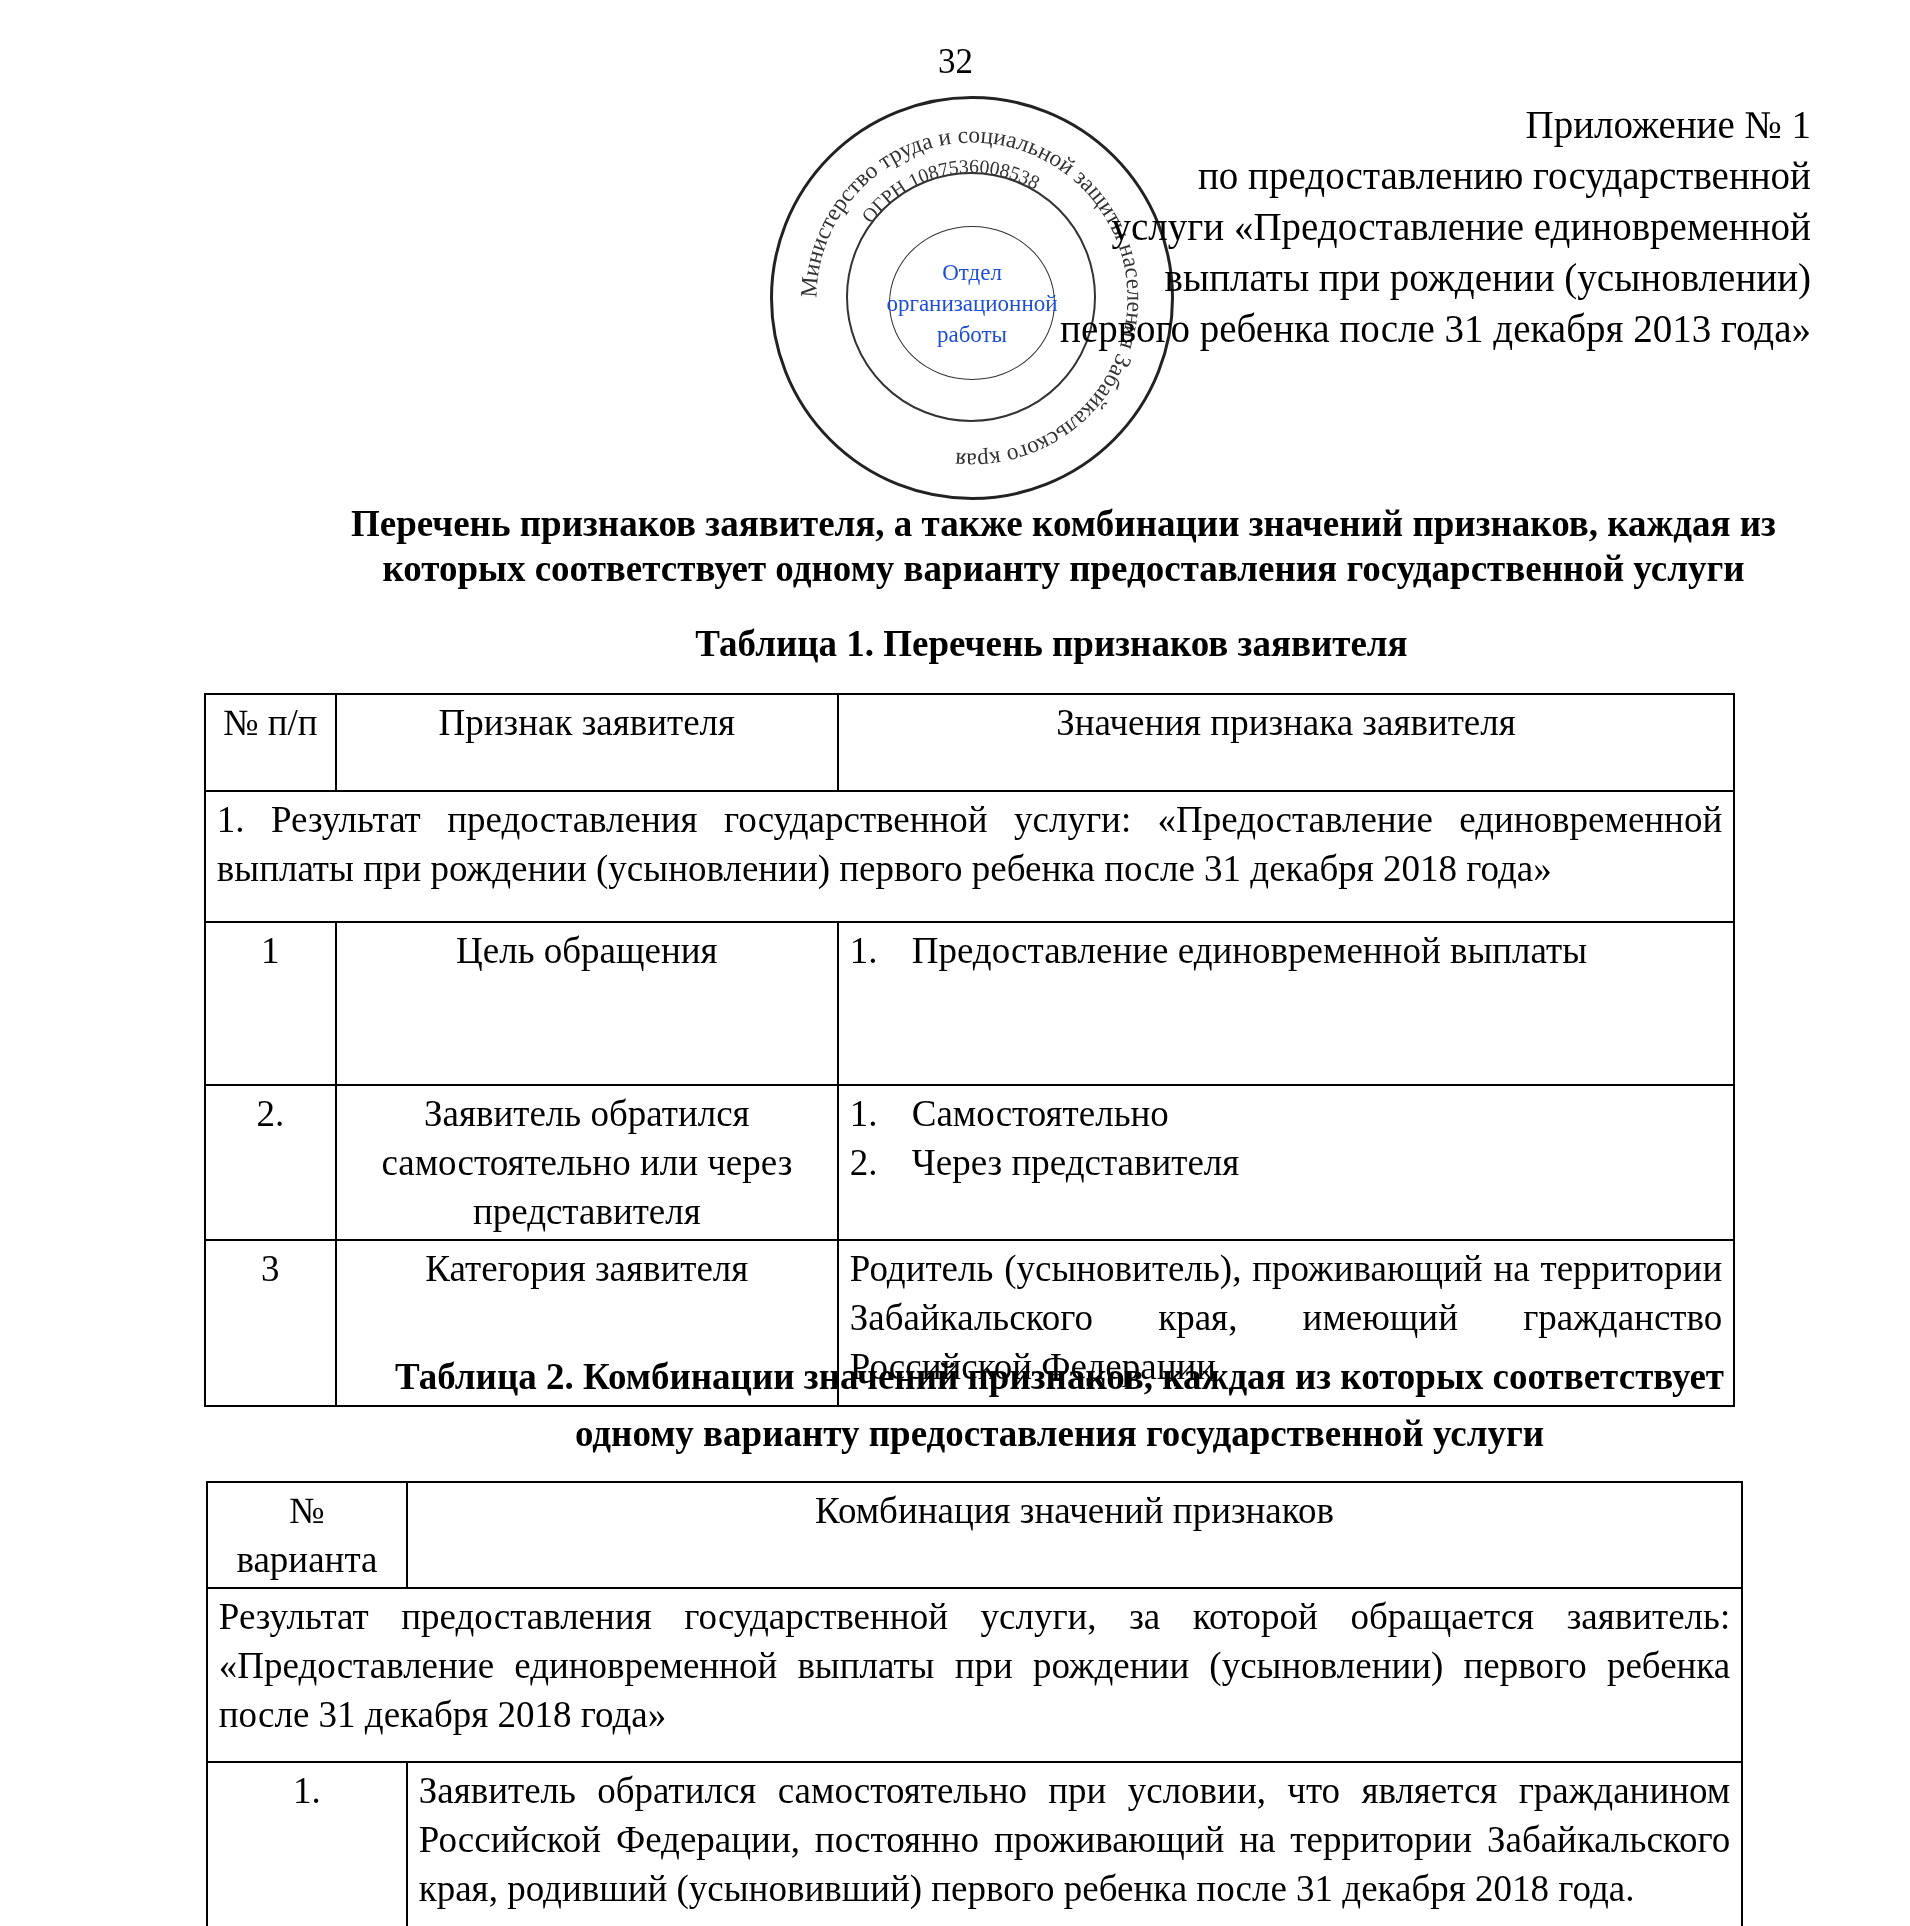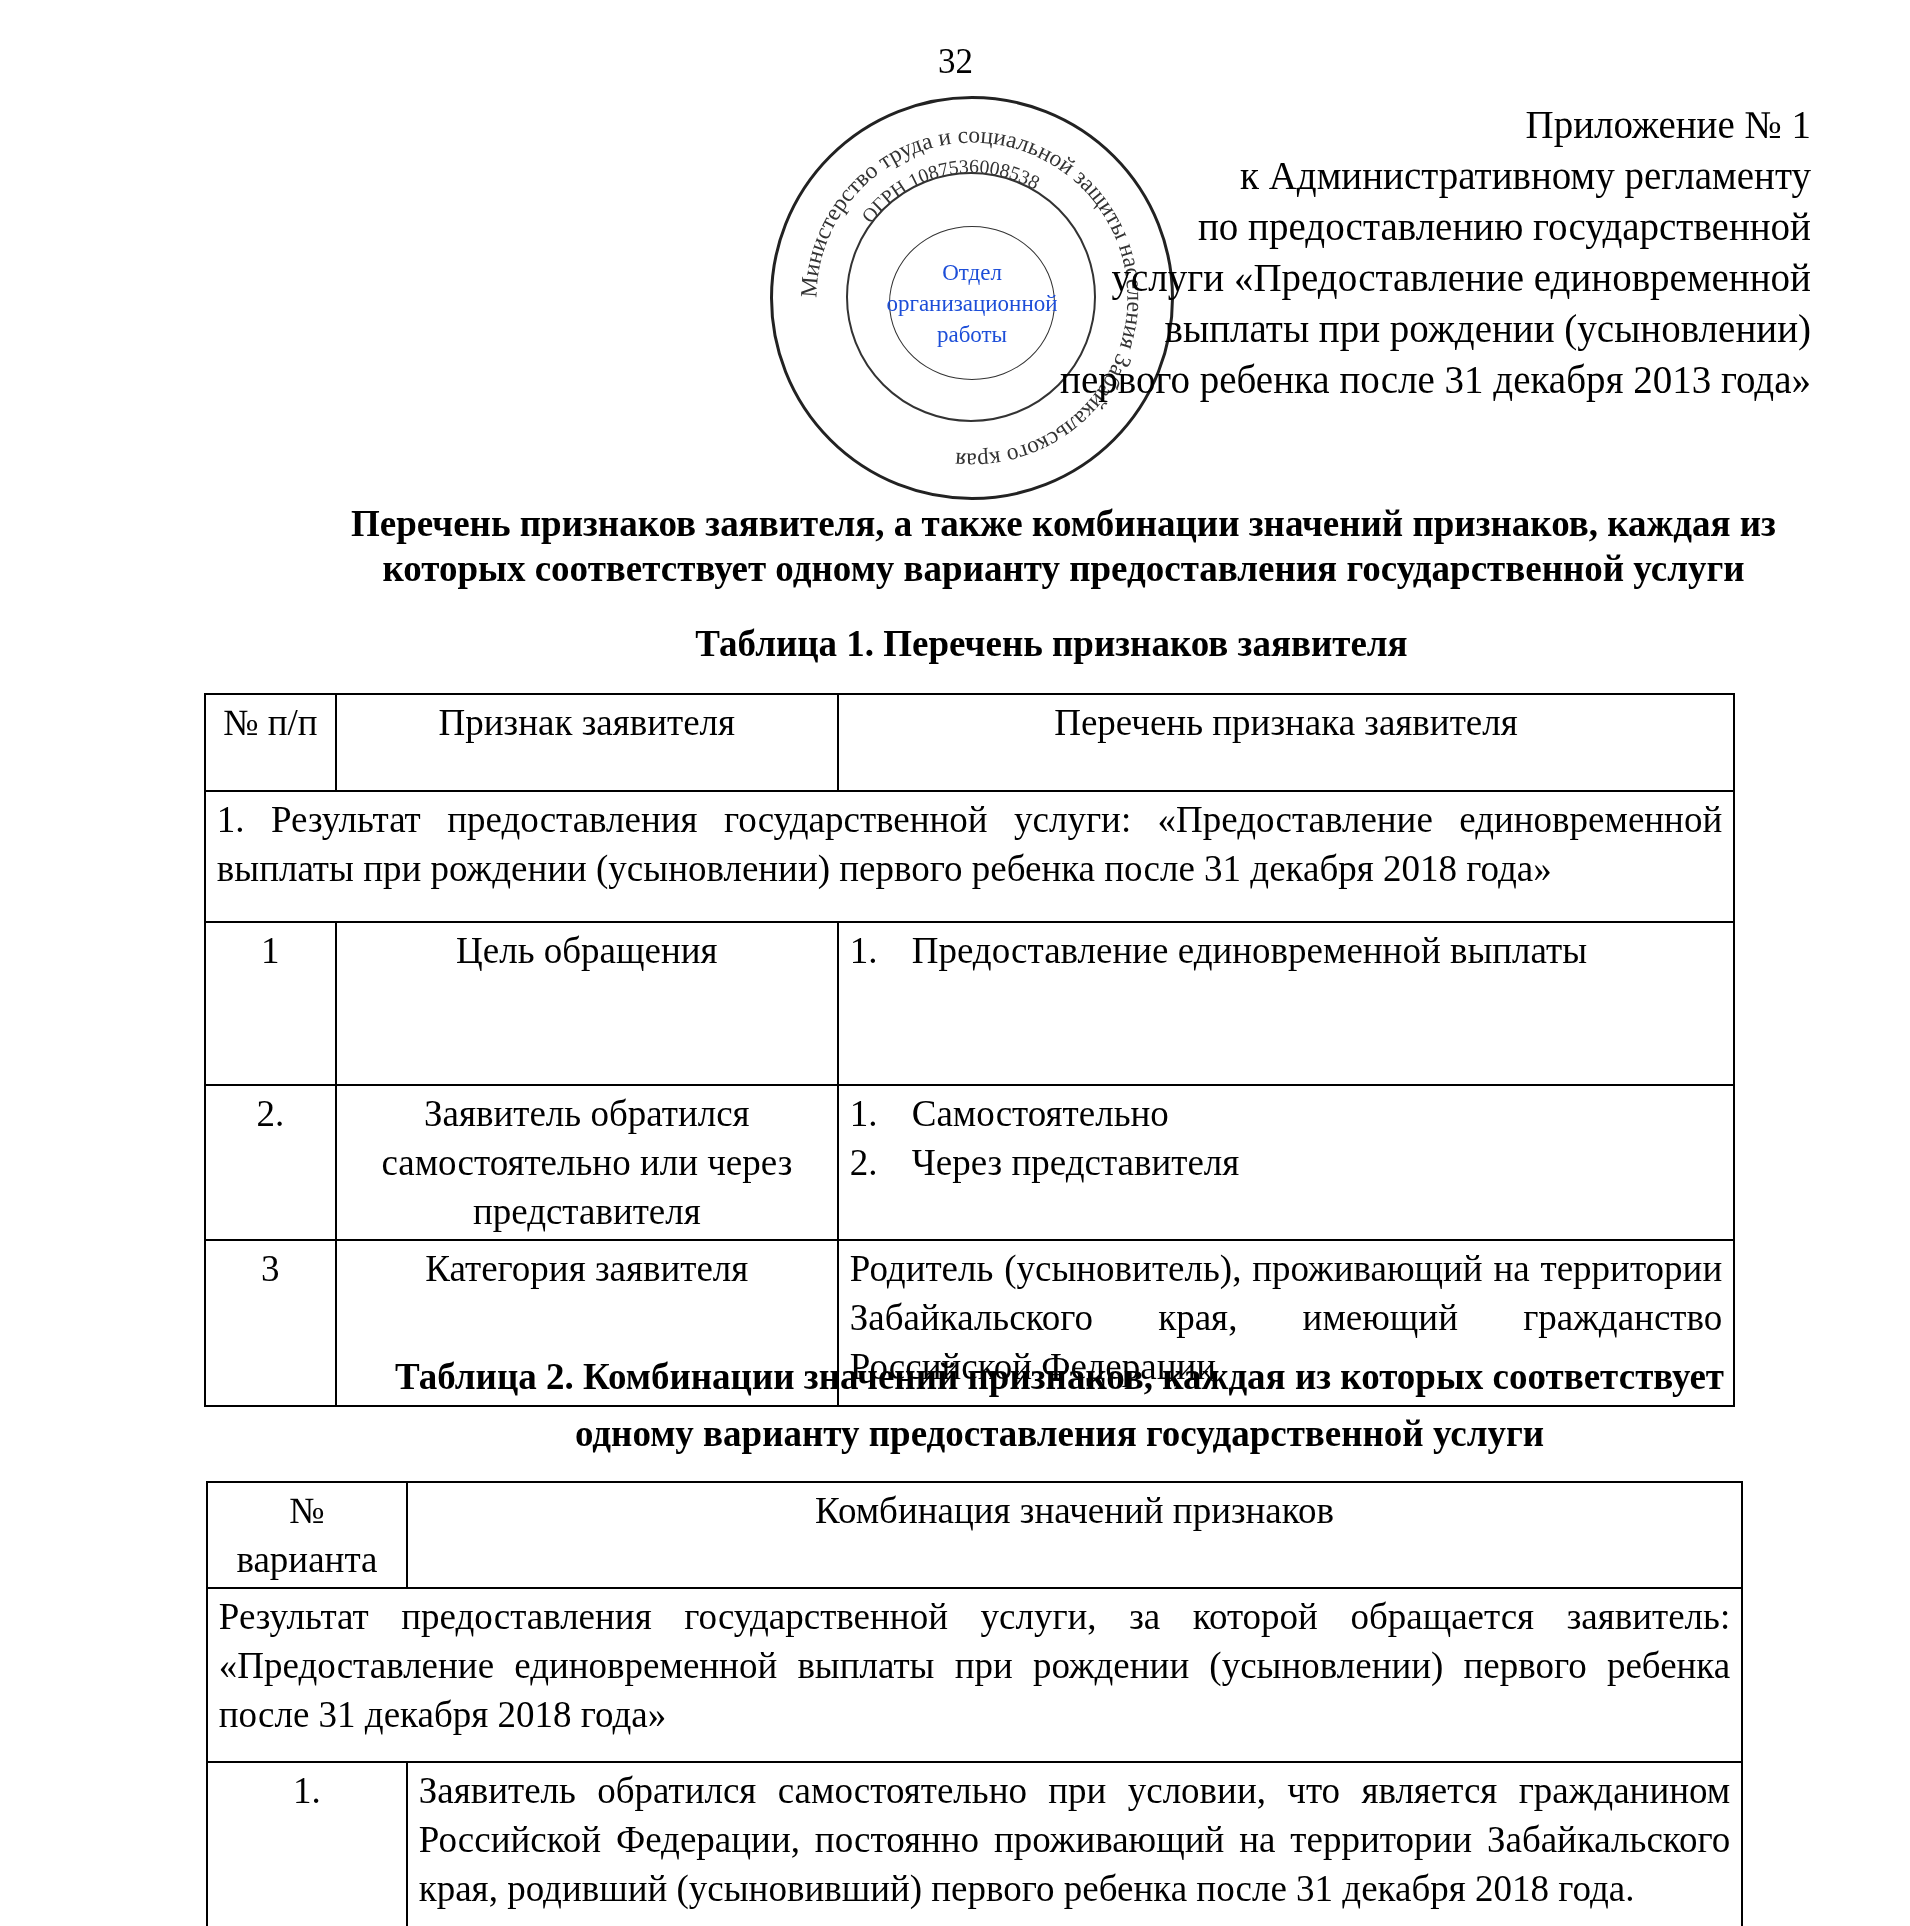--- a/index.html
+++ b/index.html
@@ -61,21 +61,20 @@
   <div class="stamp-inner"></div>
   <div class="stamp-oval">
     <div>Отдел</div>
     <div>организационной</div>
     <div>работы</div>
   </div>
 </div>
 
 <div class="abs appendix">
   <div>Приложение № 1</div>
-  <div>к Административному регламенту</div>
   <div>по предоставлению государственной</div>
   <div>услуги «Предоставление единовременной</div>
   <div>выплаты при рождении (усыновлении)</div>
   <div>первого ребенка после 31 декабря 2013 года»</div>
 </div>
 
 <div class="abs heading">
   <div>Перечень признаков заявителя, а также комбинации значений признаков, каждая из</div>
   <div>которых соответствует одному варианту предоставления государственной услуги</div>
 </div>
@@ -85,21 +84,21 @@
 <table class="abs doc t1">
   <colgroup>
       <col class="c1">
       <col class="c2">
       <col class="c3">
     </colgroup>
   <tbody>
       <tr class="r-t1-head">
     <td class="center">№ п/п</td>
     <td class="center">Признак заявителя</td>
-    <td class="center">Перечень признака заявителя</td>
+    <td class="center">Значения признака заявителя</td>
   </tr>
   <tr class="r-t1-g">
     <td colspan="3" class="justify">1. Результат предоставления государственной услуги: «Предоставление единовременной выплаты при рождении (усыновлении) первого ребенка после 31 декабря 2018 года»</td>
   </tr>
   <tr class="r-t1-1">
     <td class="center">1</td>
     <td class="center">Цель обращения</td>
     <td>
       <ul class="numlist">
         <li>

